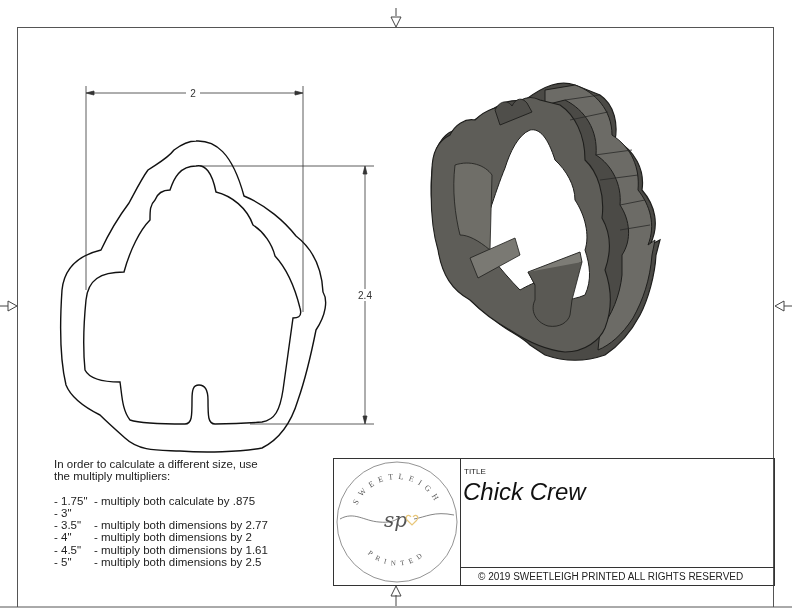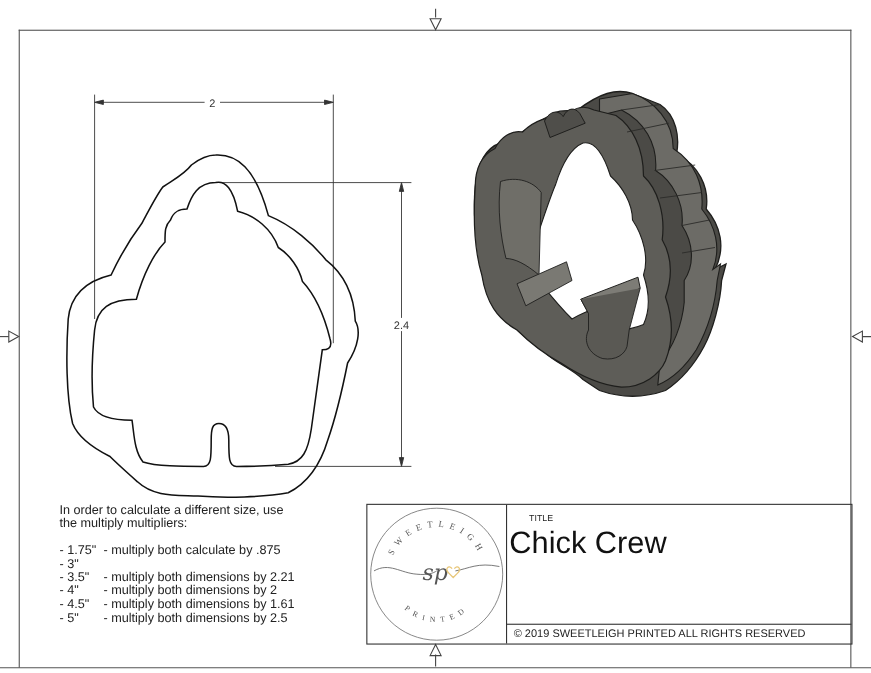--- a/index.html
+++ b/index.html
@@ -6,23 +6,23 @@
   body{width:792px;height:612px;position:relative;overflow:hidden;font-family:"Liberation Sans",sans-serif;color:#222;}
   .abs{position:absolute;}
   #frame{left:17px;top:27px;width:757px;height:580px;border:1px solid #555;border-bottom:none;box-sizing:border-box;}
   #svgwrap{left:0;top:0;width:792px;height:612px;}
   .note{left:54px;top:458px;font-size:11.5px;line-height:12.3px;color:#222;}
   .note .row{display:flex;white-space:pre;}
   .note .size{width:40px;}
   #titleblock{left:333px;top:458px;width:442px;height:128px;border:1px solid #333;box-sizing:border-box;}
   #logo-cell{left:0;top:0;width:126px;height:126px;border-right:1px solid #333;}
   #title-cell{left:126px;top:0;right:0;height:108px;}
-  #copy-cell{left:126px;top:108px;right:0;height:18px;border-top:1px solid #333;font-size:10px;line-height:18px;padding-left:7px;}
-  .tlabel{font-size:8px;left:4px;top:8px;margin-left:17px;}
-  .tvalue{font-size:28px;left:3px;top:19px;color:#111;}
+  #copy-cell{left:126px;top:108px;right:0;height:18px;border-top:1px solid #333;font-size:10px;line-height:18px;padding-left:18px;}
+  .tlabel{font-size:8px;left:4px;top:8px;}
+  .tvalue{font-size:24px;left:3px;top:19px;color:#111;font-style:italic;}
 </style>
 </head>
 <body>
 
 <div id="frame" class="abs"></div>
 
 <svg id="svgwrap" class="abs" viewBox="0 0 792 612">
 
   <g stroke="#444" fill="none" stroke-width="1">
     <line x1="396" y1="8" x2="396" y2="16"></line>
@@ -117,21 +117,21 @@
   <rect x="355" y="289" width="20" height="12" fill="#fff"></rect>
   <text x="365" y="299" font-family="Liberation Sans, sans-serif" font-size="10" fill="#333" text-anchor="middle">2.4</text>
 </svg>
 
 <div class="abs note">
   <div>In order to calculate a different size, use</div>
   <div>the multiply multipliers:</div>
   <div style="height:12px"></div>
   <div class="row"><span class="size">- 1.75"</span><span>- multiply both calculate by .875</span></div>
   <div class="row"><span class="size">- 3"</span></div>
-  <div class="row"><span class="size">- 3.5"</span><span>- multiply both dimensions by 2.21</span></div>
+  <div class="row"><span class="size">- 3.5"</span><span>- multiply both dimensions by 2.77</span></div>
   <div class="row"><span class="size">- 4"</span><span>- multiply both dimensions by 2</span></div>
   <div class="row"><span class="size">- 4.5"</span><span>- multiply both dimensions by 1.61</span></div>
   <div class="row"><span class="size">- 5"</span><span>- multiply both dimensions by 2.5</span></div>
 </div>
 
 <div id="titleblock" class="abs">
   <div id="logo-cell" class="abs">
     <svg width="126" height="126" viewBox="0 0 126 126">
       <defs>
         <path id="arcTop" d="M20,63 A43,43 0 0 1 106,63"></path>

